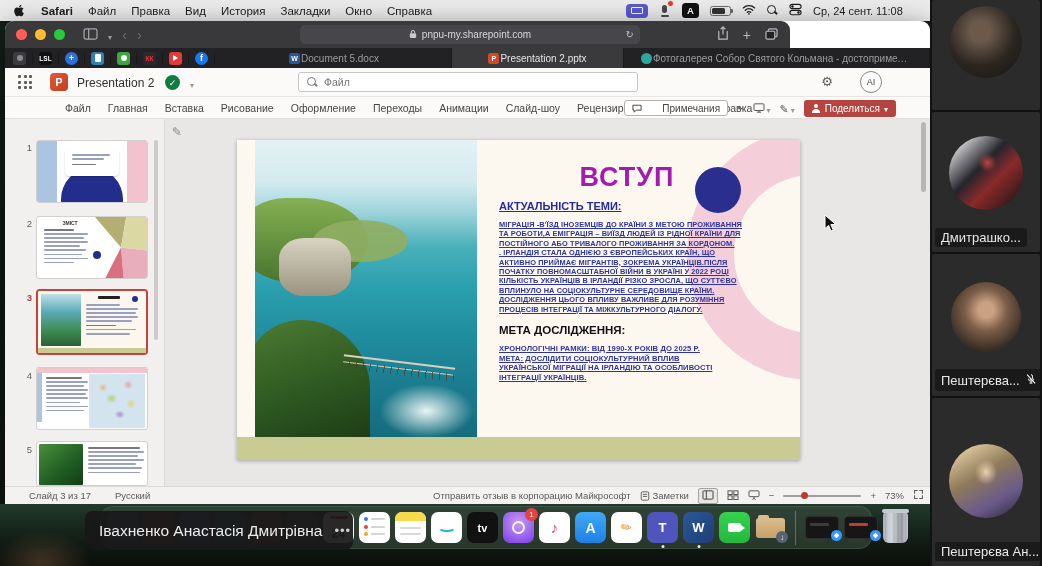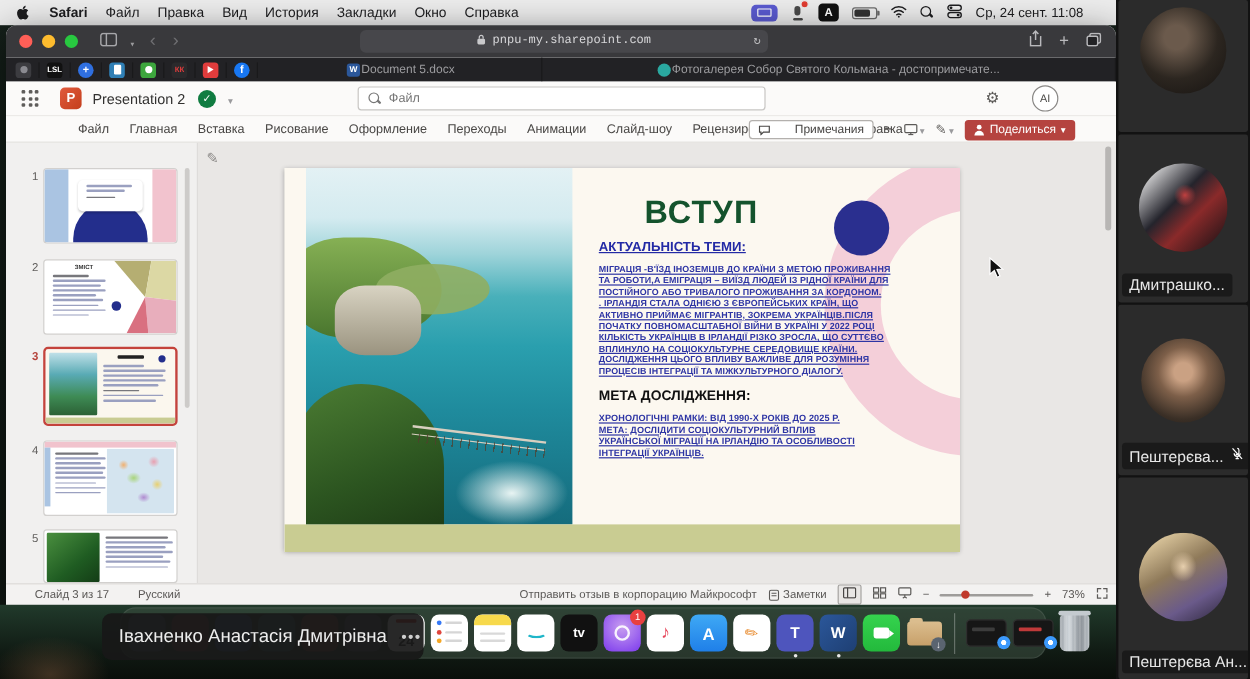--- a/index.html
+++ b/index.html
@@ -32,22 +32,22 @@
   .mag { position:relative; width:11px; height:11px; }
   .mag::before { content:""; position:absolute; left:0; top:0; width:7px; height:7px;
                  border:1.5px solid currentColor; border-radius:50%; }
   .mag::after { content:""; position:absolute; left:7px; top:7px; width:4px; height:1.5px;
                 background:currentColor; transform:rotate(45deg); border-radius:1px; }
   .mb-clock { font-size:11px; color:#1d1d1f; }
 
   
   .window { position:absolute; left:5px; top:21px; width:925px; height:483px;
             border-radius:9px 9px 0 0; background:#fff; box-shadow:0 8px 30px rgba(0,0,0,.55); }
-  .toolbar { position:absolute; left:5px; top:21px; width:925px; height:27px;
-             background:#39393c; border-radius:9px 9px 0 0; display:flex; align-items:center;font-family:Liberation Mono, monospace; }
+  .toolbar { position:absolute; left:5px; top:21px; width:785px; height:27px;
+             background:#39393c; border-radius:9px 9px 0 0; display:flex; align-items:center; }
   .lights { display:flex; gap:8px; padding-left:11px; }
   .light { width:11px; height:11px; border-radius:50%; }
   .l-red{background:#ff5f57} .l-yel{background:#febc2e} .l-grn{background:#28c840}
   .tb-icons { display:flex; align-items:center; gap:10px; margin-left:18px; color:#a7a7aa; }
   .chev::after { content:"▾"; font-size:8px; color:#9a9a9d; }
   .navarrow { font-size:15px; line-height:1; color:#6f6f72; }
   .navarrow.back::after{content:"‹";} .navarrow.fwd::after{content:"›";}
   .addressbar { position:absolute; left:295px; top:4px; width:340px; height:19px;
                 background:#47474b; border-radius:5px; display:flex; align-items:center;
                 justify-content:center; gap:5px; color:#d8d8da; font-size:10px; }
@@ -177,22 +177,22 @@
            background:linear-gradient(#d8d3c2,#9a937f);border-radius:35%;}
   .ph-cliff{position:absolute;left:-10px;bottom:-8px;width:125px;height:125px;
             background:linear-gradient(160deg,#4c7d33,#2c5520 60%,#1d3a15);border-radius:45% 55% 0 0;}
   .ph-foam{position:absolute;right:-12px;bottom:-10px;width:125px;height:72px;
            background:radial-gradient(closest-side,#e8f4f3,rgba(232,244,243,0) 75%);}
   .ph-bridge{position:absolute;right:22px;bottom:66px;width:112px;height:10px;transform:rotate(7deg);}
   .ph-bridge .rope{height:1.5px;background:#d8cfc0;margin-bottom:5px;}
   .ph-bridge .ties{height:8px;margin-top:-7px;
         background:repeating-linear-gradient(90deg,transparent 0 6px,rgba(80,62,44,.75) 6px 7px);}
   .olive-bar { position:absolute; left:0; bottom:0; width:100%; height:23px; background:#c9cc92; }
-  .slide-title { position:absolute; left:300px; top:22px; width:180px; text-align:left;
-                 font-size:27px; font-weight:700; letter-spacing:1px; color:#14532d; }
+  .slide-title { position:absolute; left:300px; top:22px; width:180px; text-align:center;
+                 font-size:27px; font-weight:700; letter-spacing:1px; color:#a21caf; }
   .slide-text { position:absolute; left:262px; top:60px; width:252px; }
   .sl-h { font-size:11px; font-weight:700; color:#232aa5; text-decoration:underline; margin-bottom:8px; }
   .sl-h2 { font-size:11.5px; font-weight:700; color:#111; margin:10px 0 8px; }
   .sl-p { font-size:7.4px; font-weight:700; color:#2d34a4; line-height:1.27;
           text-decoration:underline; letter-spacing:.1px; }
 
   .canvas-sb { position:absolute; left:921px; top:122px; width:5px; height:70px;
                border-radius:3px; background:#b8b6b4; }
   .cursor { position:absolute; left:824px; top:214px; width:13px; height:18px; z-index:30; }
 
@@ -413,20 +413,24 @@
           </span>
         </span>
       <span class="pintab">
           <span class="fav round" style="background:#1877f2;font-size:9px">f</span>
         </span>
     </div>
     <div class="tab" style="width:235px">
       <span class="tfav" style="background:#2b579a">W</span>
       <span class="tlabel">Document 5.docx</span>
     </div>
+    <div class="tab active" style="width:172px">
+      <span class="tfav" style="background:#d24726">P</span>
+      <span class="tlabel">Presentation 2.pptx</span>
+    </div>
     <div class="tab" style="flex:1">
       <span class="tfav" style="background:#2aa8a0;border-radius:50%"></span>
       <span class="tlabel">Фотогалерея Собор Святого Кольмана - достопримечате...</span>
     </div>
   </div>
 
   <div class="ppt-header">
     <span class="waffle">
         <i></i>
         <i></i>

